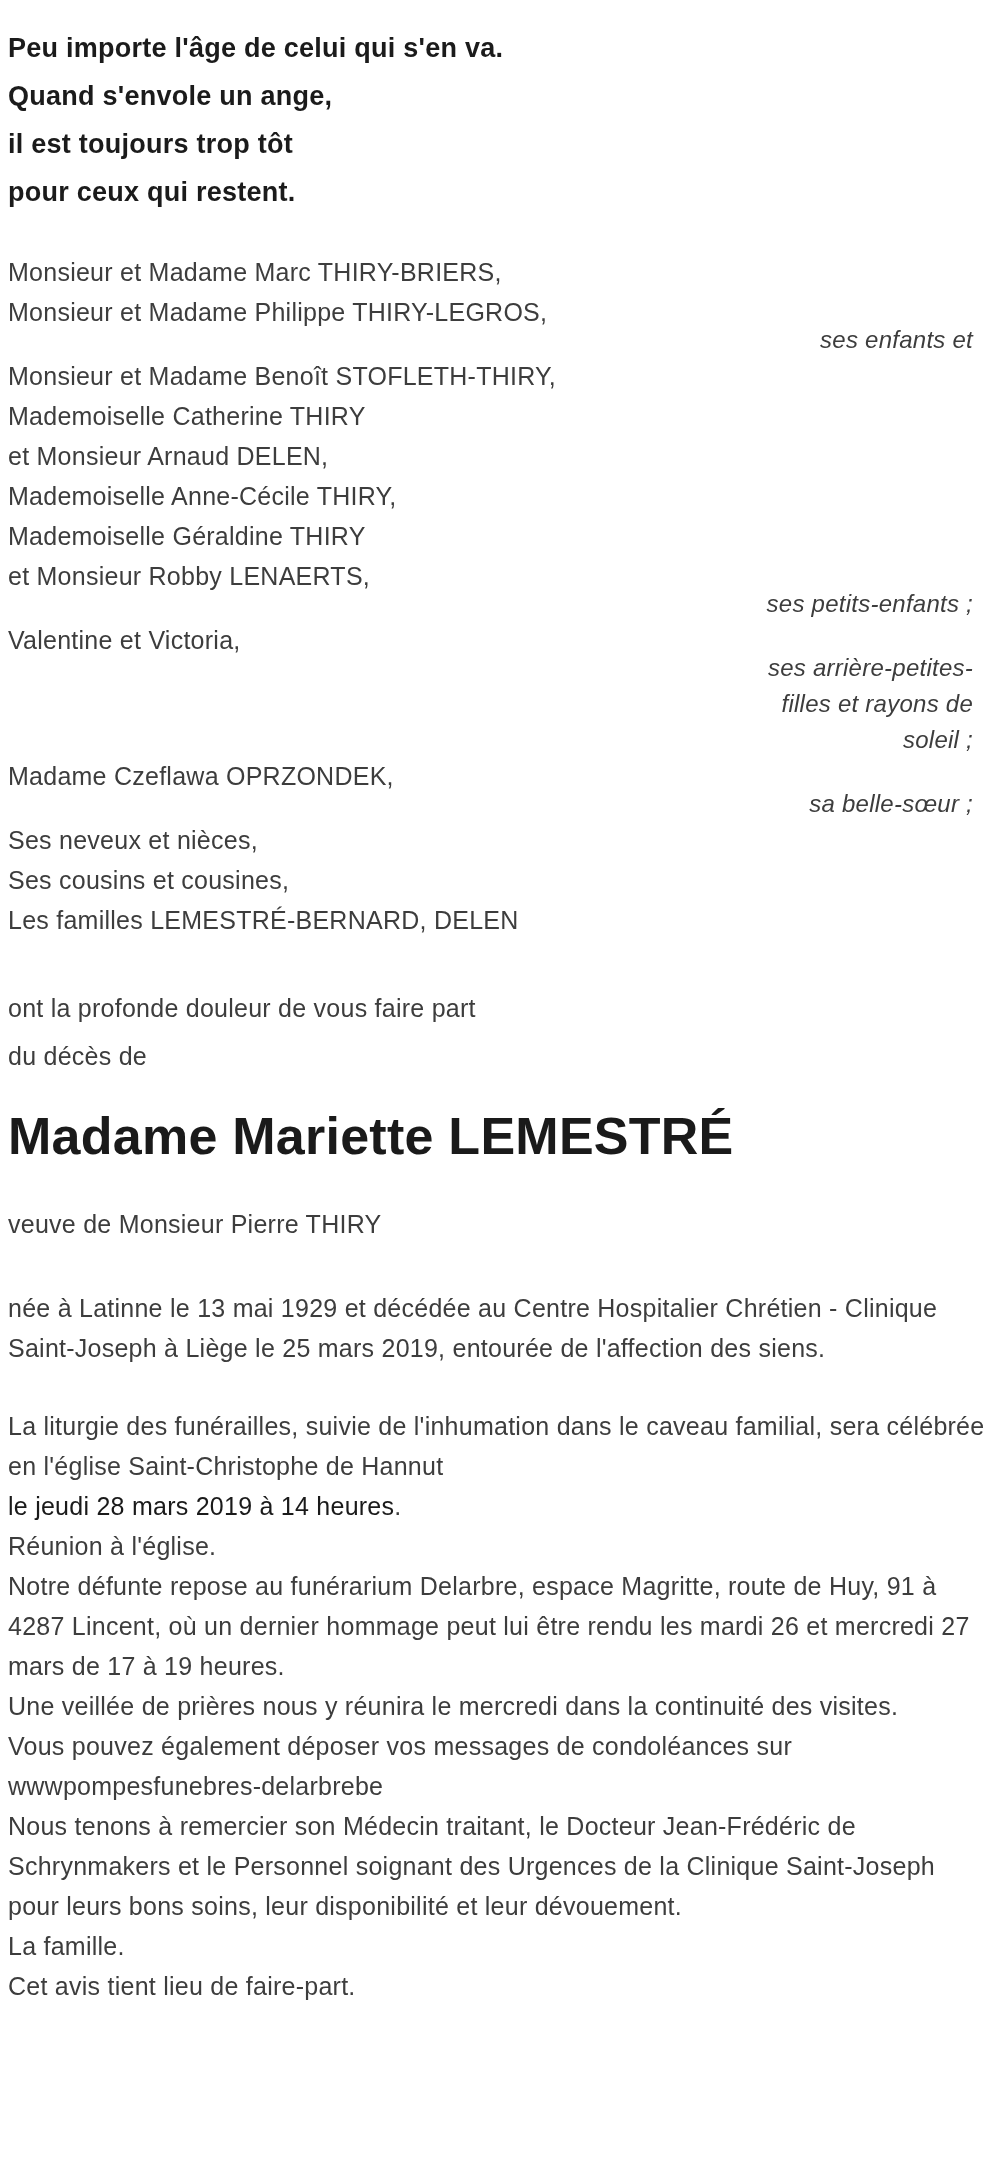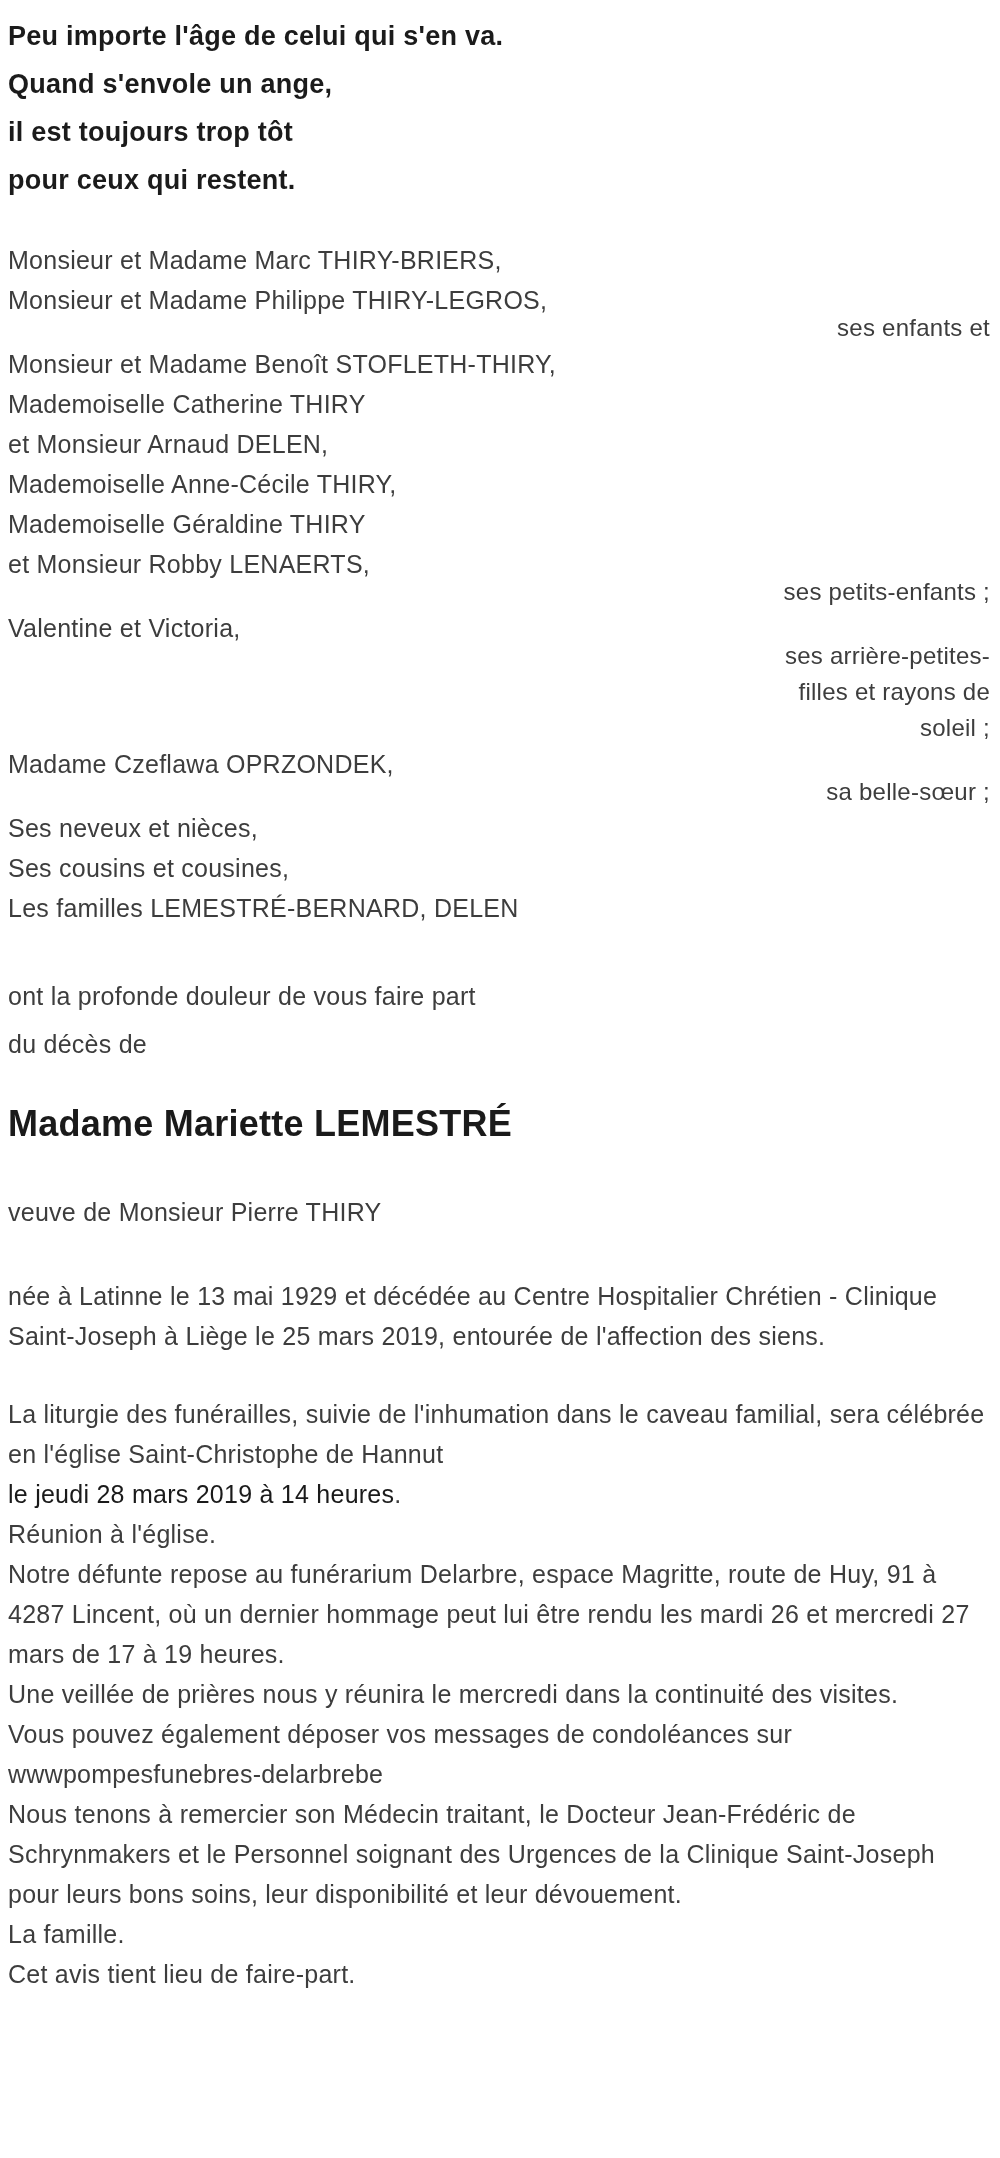--- a/index.html
+++ b/index.html
@@ -5,51 +5,52 @@
   html, body { margin: 0; padding: 0; }
   body {
     width: 1000px;
     background: #ffffff;
     color: #3d3d3d;
     font-family: "Liberation Sans", "DejaVu Sans", sans-serif;
     font-size: 25px;
     line-height: 40px;
     letter-spacing: 0.01em;
   }
-  .page { padding: 12px 10px 8px 8px; box-sizing: border-box; }
+  .page { padding: 24px 10px 8px 8px; box-sizing: border-box; }
 
   
   .poem-line {
     margin: 0;
     font-size: 27px;
     line-height: 48px;
     font-weight: 700;
     color: #1b1b1b;
   }
 
   
   .family { margin-top: 36px; }
   .name-line { margin: 0; }
   .role {
-    margin: -10px 0 -2px 0;
+    margin: -10px 17px -2px 0;
     text-align: right;
+    font-style: italic;
     font-size: 24px;
     line-height: 36px;
     color: #3d3d3d;
   }
   .role p { margin: 0; }
 
   
   .announce-1 { margin: 48px 0 0 0; }
   .announce-2 { margin: 8px 0 0 0; }
 
   
   .deceased-name {
     margin: 32px 0 0 0;
-    font-size: 36px;
+    font-size: 52px;
     line-height: 56px;
     font-weight: 700;
     color: #1a1a1a;
   }
   .widow-line { margin: 40px 0 0 0; }
   .life-line  { margin: 44px 0 0 0; }
 
   
   .details { margin-top: 38px; }
   .details p { margin: 0; }

